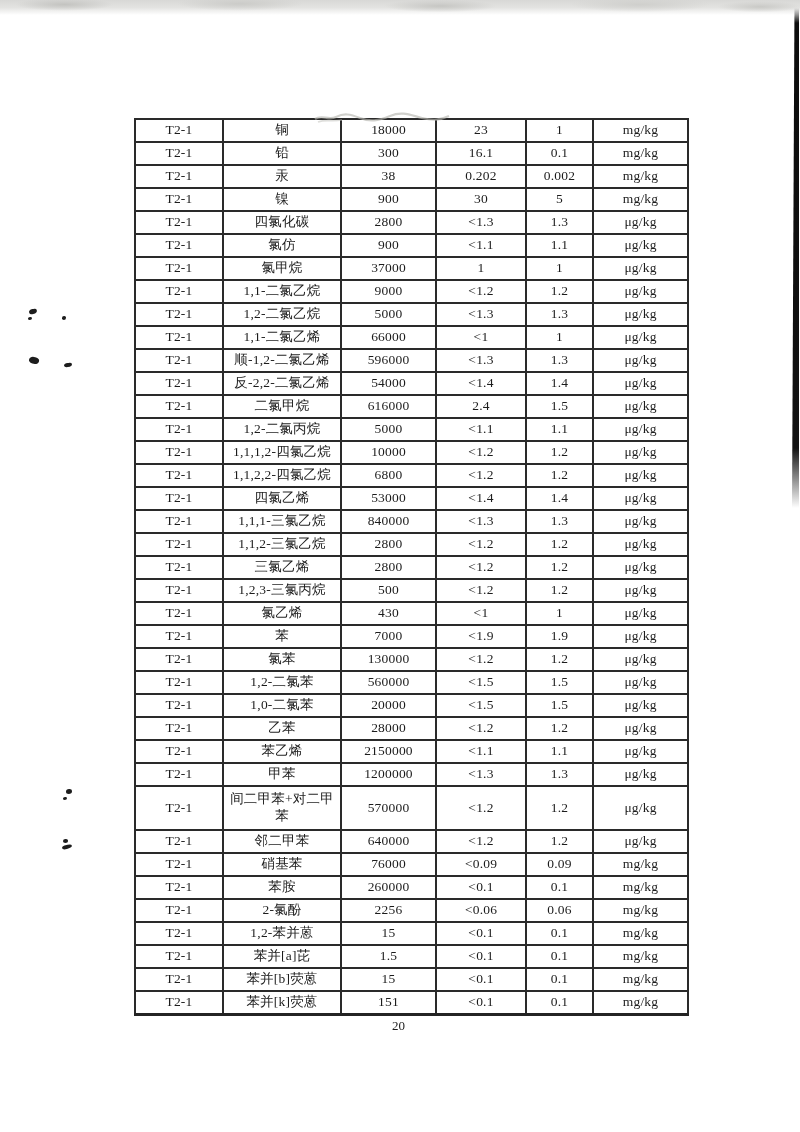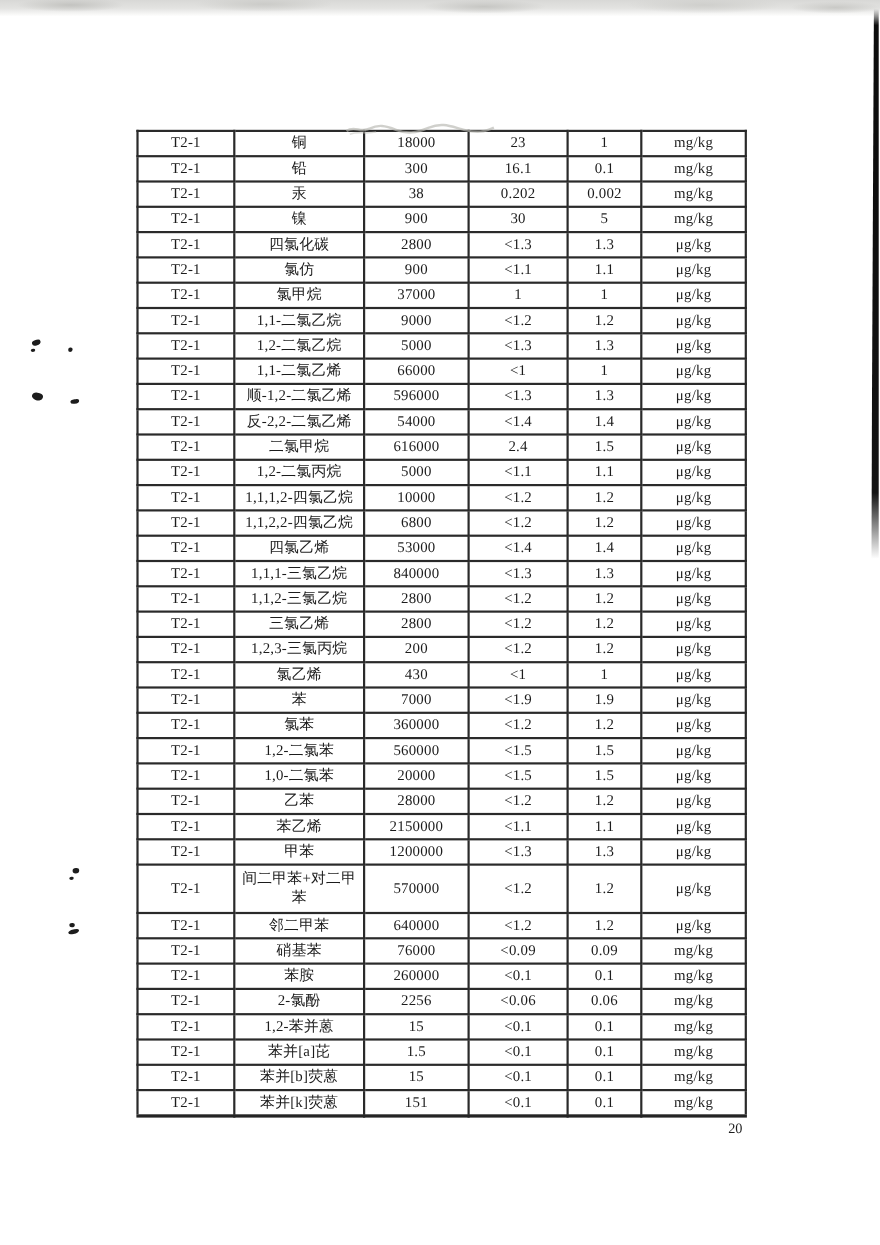--- a/index.html
+++ b/index.html
@@ -23,36 +23,36 @@
   
   .scan-strip {
     position:absolute; left:792px; top:8px; width:7px; height:500px;
     background:linear-gradient(to bottom,
       rgba(13,13,13,0) 0%, #0d0d0d 3%, #131313 88%, rgba(19,19,19,0) 100%);
     clip-path:polygon(35% 0, 100% 0, 100% 100%, 0 100%);
   }
   .speck { position:absolute; background:#1d1d1d; border-radius:50% 40% 55% 45%; }
   
   table.results {
-    position:absolute; left:124px; top:118px; width:553px;
+    position:absolute; left:134px; top:118px; width:553px;
     border-collapse:collapse; table-layout:fixed;
     border:2.5px solid #242424; border-bottom-width:3px;
   }
   table.results td {
     border:2px solid #2a2a2a;
     height:21px; padding:0 3px;
     text-align:center; vertical-align:middle;
     font-size:13.5px; line-height:1.25; letter-spacing:0.2px;
     white-space:normal; overflow:hidden;
   }
   tr.tall td { height:42px; }
   .smudge { position:absolute; left:312px; top:110px; }
   .page-number {
     position:absolute; left:122px; top:1018px; width:553px;
-    text-align:right; font-size:13px;
+    text-align:center; font-size:13px;
   }
 </style>
 </head>
 <body>
 
 <div class="page">
 
   <div class="scan-band"></div>
   <div class="scan-strip"></div>
 
@@ -252,21 +252,21 @@
     <td>三氯乙烯</td>
     <td>2800</td>
     <td>&lt;1.2</td>
     <td>1.2</td>
     <td>μg/kg</td>
   </tr>
 
   <tr>
     <td>T2-1</td>
     <td>1,2,3-三氯丙烷</td>
-    <td>200</td>
+    <td>500</td>
     <td>&lt;1.2</td>
     <td>1.2</td>
     <td>μg/kg</td>
   </tr>
 
   <tr>
     <td>T2-1</td>
     <td>氯乙烯</td>
     <td>430</td>
     <td>&lt;1</td>
@@ -279,21 +279,21 @@
     <td>苯</td>
     <td>7000</td>
     <td>&lt;1.9</td>
     <td>1.9</td>
     <td>μg/kg</td>
   </tr>
 
   <tr>
     <td>T2-1</td>
     <td>氯苯</td>
-    <td>360000</td>
+    <td>130000</td>
     <td>&lt;1.2</td>
     <td>1.2</td>
     <td>μg/kg</td>
   </tr>
 
   <tr>
     <td>T2-1</td>
     <td>1,2-二氯苯</td>
     <td>560000</td>
     <td>&lt;1.5</td>

